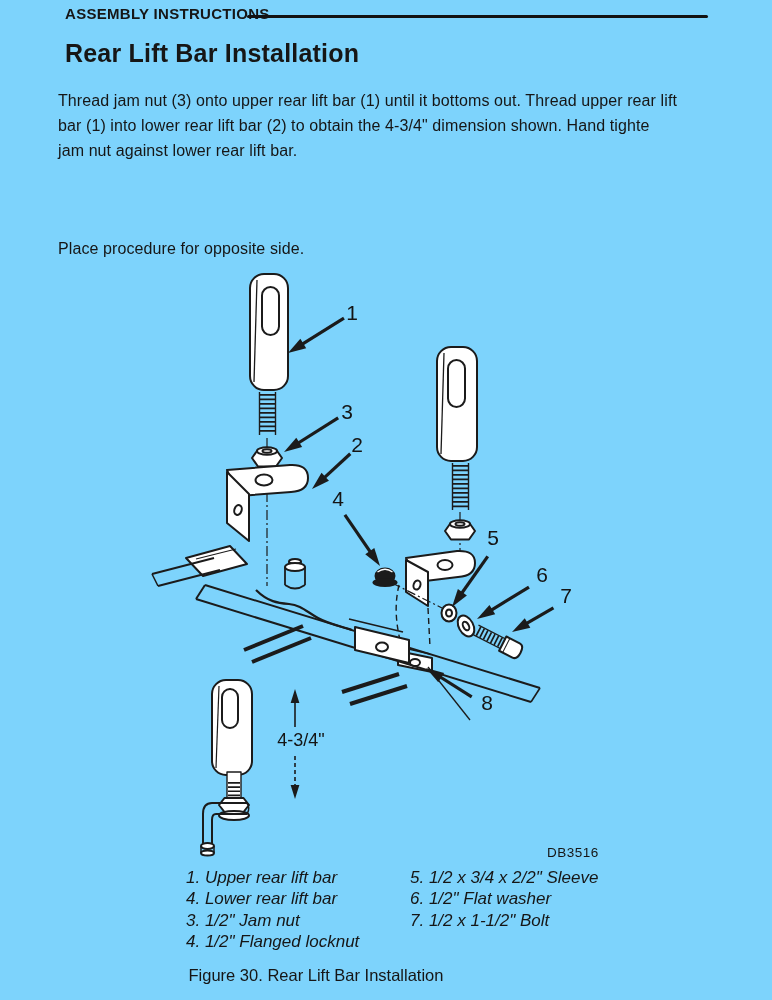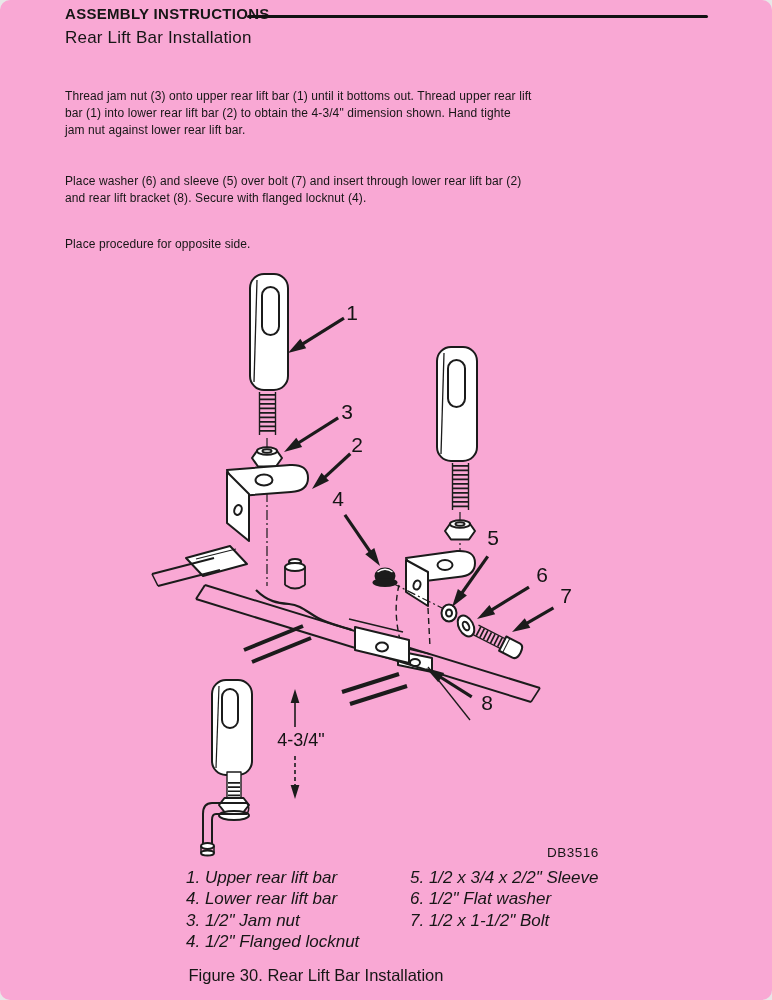--- a/index.html
+++ b/index.html
@@ -1,21 +1,21 @@
 <!DOCTYPE html>
 <html><head>
 <meta charset="utf-8">
 <style>
   html,body{margin:0;padding:0;background:#e8e8e8;}
-  .page{position:relative;width:772px;height:1000px;background:#f9a8d4;
-        font-family:"Liberation Sans",sans-serif;color:#161616;overflow:hidden;margin:0 auto;border-radius:10px;}
+  .page{position:relative;width:772px;height:1000px;background:#7dd3fc;
+        font-family:"Liberation Sans",sans-serif;color:#161616;overflow:hidden;margin:0 auto;}
   .header-label{position:absolute;left:65px;top:5px;font-size:15px;font-weight:bold;letter-spacing:.3px;}
   .header-rule{position:absolute;left:247px;top:15px;width:461px;height:3px;background:#121212;border-radius:2px;}
-  .doc-title{position:absolute;left:65px;top:28px;font-size:17px;font-weight:normal;letter-spacing:.2px;}
-  .para{position:absolute;left:65px;font-size:12px;line-height:17px;white-space:pre;letter-spacing:.1px;}
+  .doc-title{position:absolute;left:65px;top:39px;font-size:25px;font-weight:bold;letter-spacing:.2px;}
+  .para{position:absolute;left:58px;font-size:16px;line-height:25px;white-space:pre;letter-spacing:.1px;}
   #p1{top:88px}
   #p2{top:173px}
   #p3{top:236px}
   .diagram{position:absolute;left:0;top:268px;}
   .figure-code{position:absolute;left:547px;top:845px;font-size:13.5px;font-weight:normal;letter-spacing:.5px;}
   .legend-col{position:absolute;top:867px;font-size:17px;font-style:italic;line-height:21.4px;}
   #legend-left{left:186px}
   #legend-right{left:410px}
   .caption{position:absolute;top:966px;left:0;width:632px;text-align:center;font-size:16.5px;}
 </style>
@@ -25,22 +25,20 @@
 <div class="page">
 
   <div class="header-label">ASSEMBLY INSTRUCTIONS</div>
   <div class="header-rule"></div>
 
   <div class="doc-title">Rear Lift Bar Installation</div>
 
   <div class="para" id="p1">Thread jam nut (3) onto upper rear lift bar (1) until it bottoms out. Thread upper rear lift
 bar (1) into lower rear lift bar (2) to obtain the 4-3/4" dimension shown. Hand tighte
 jam nut against lower rear lift bar.</div>
-  <div class="para" id="p2">Place washer (6) and sleeve (5) over bolt (7) and insert through lower rear lift bar (2)
-and rear lift bracket (8). Secure with flanged locknut (4).</div>
   <div class="para" id="p3">Place procedure for opposite side.</div>
 
   <svg class="diagram" width="772" height="596" viewBox="0 0 772 596">
     <g stroke="#1b1b1b" stroke-width="2" fill="none" stroke-linejoin="round">
 
       <g>
         <rect x="250" y="6" width="38" height="116" rx="14" fill="#fff"></rect>
         <path d="M 257 12 L 254 114" stroke-width="1.3"></path>
         <rect x="262" y="19" width="17" height="48" rx="8.5" fill="#fff"></rect>
         <line x1="259.5" y1="124" x2="259.5" y2="167" stroke-width="1.4"></line>

